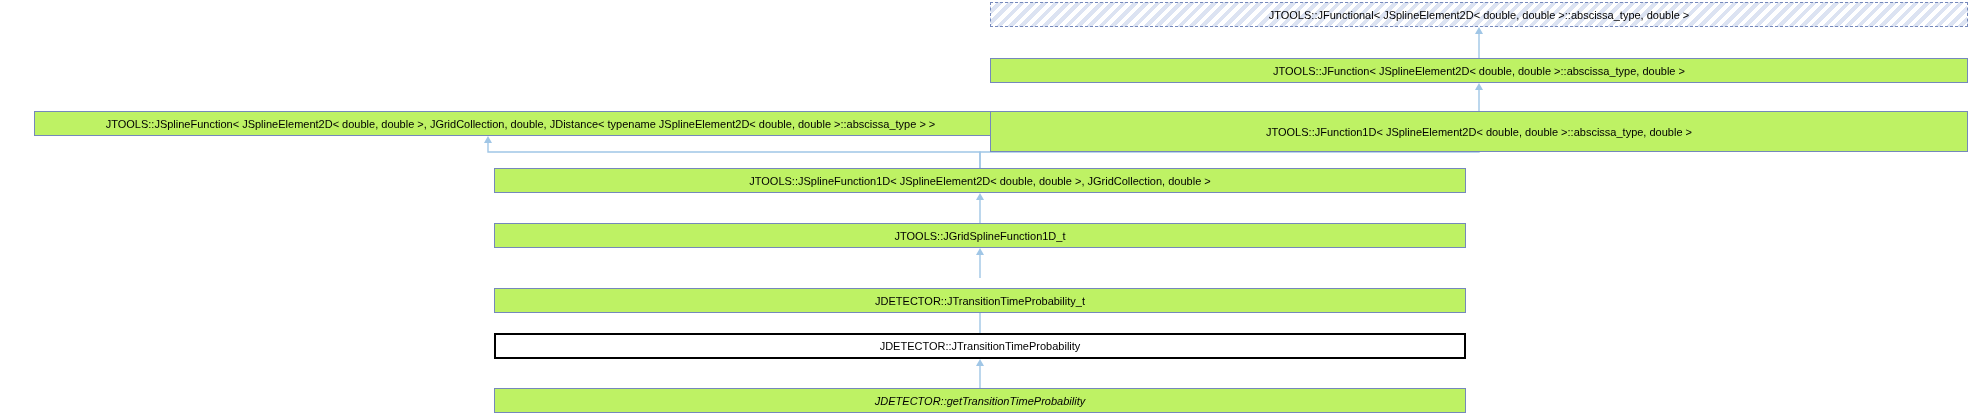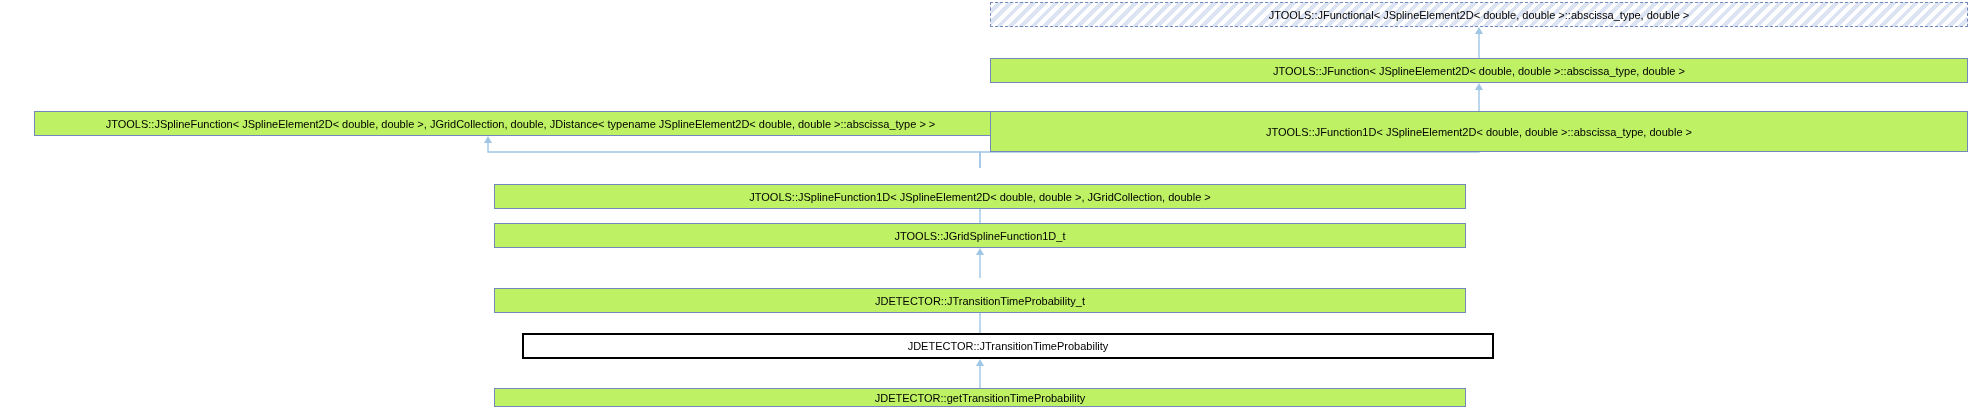--- a/index.html
+++ b/index.html
@@ -40,21 +40,20 @@
     background: repeating-linear-gradient(
       135deg,
       #ffffff 0px, #ffffff 4px,
       #dce3f2 4px, #dce3f2 8px
     );
   }
   .node.bold {
     border: 2px solid #000000;
     background: #ffffff;
     cursor: default;
-    margin-left: 28px;
   }
   .node span {
     pointer-events: none;
   }
 </style>
 </head>
 <body>
 
 <div id="diagram-canvas">
   <svg id="edge-layer" width="1972" height="416" viewBox="0 0 1972 416">
@@ -80,28 +79,28 @@
     </div>
     <div class="node" style="left: 990px; top: 58px; width: 978px; height: 25px;">
       <span>JTOOLS::JFunction&lt; JSplineElement2D&lt; double, double &gt;::abscissa_type, double &gt;</span>
     </div>
     <div class="node" style="left: 2px; top: 111px; width: 973px; height: 25px; margin-left: 32px;">
       <span>JTOOLS::JSplineFunction&lt; JSplineElement2D&lt; double, double &gt;, JGridCollection, double, JDistance&lt; typename JSplineElement2D&lt; double, double &gt;::abscissa_type &gt; &gt;</span>
     </div>
     <div class="node" style="left: 990px; top: 111px; width: 978px; height: 41px; text-align: right;">
       <span>JTOOLS::JFunction1D&lt; JSplineElement2D&lt; double, double &gt;::abscissa_type, double &gt;</span>
     </div>
-    <div class="node" style="left: 494px; top: 184px; width: 972px; height: 25px;">
+    <div class="node" style="left: 494px; top: 168px; width: 972px; height: 25px;">
       <span>JTOOLS::JSplineFunction1D&lt; JSplineElement2D&lt; double, double &gt;, JGridCollection, double &gt;</span>
     </div>
     <div class="node" style="left: 494px; top: 223px; width: 972px; height: 25px; text-align: center;">
       <span>JTOOLS::JGridSplineFunction1D_t</span>
     </div>
     <div class="node" style="left: 494px; top: 288px; width: 972px; height: 25px;">
       <span>JDETECTOR::JTransitionTimeProbability_t</span>
     </div>
     <div class="node bold" style="left: 494px; top: 333px; width: 972px; height: 26px;">
       <span>JDETECTOR::JTransitionTimeProbability</span>
     </div>
-    <div class="node" style="left: 494px; top: 388px; width: 972px; height: 19px;">
+    <div class="node" style="left: 494px; top: 388px; width: 972px; height: 25px; font-style: italic;">
       <span>JDETECTOR::getTransitionTimeProbability</span>
     </div>
   </div>
 
 </body></html>

